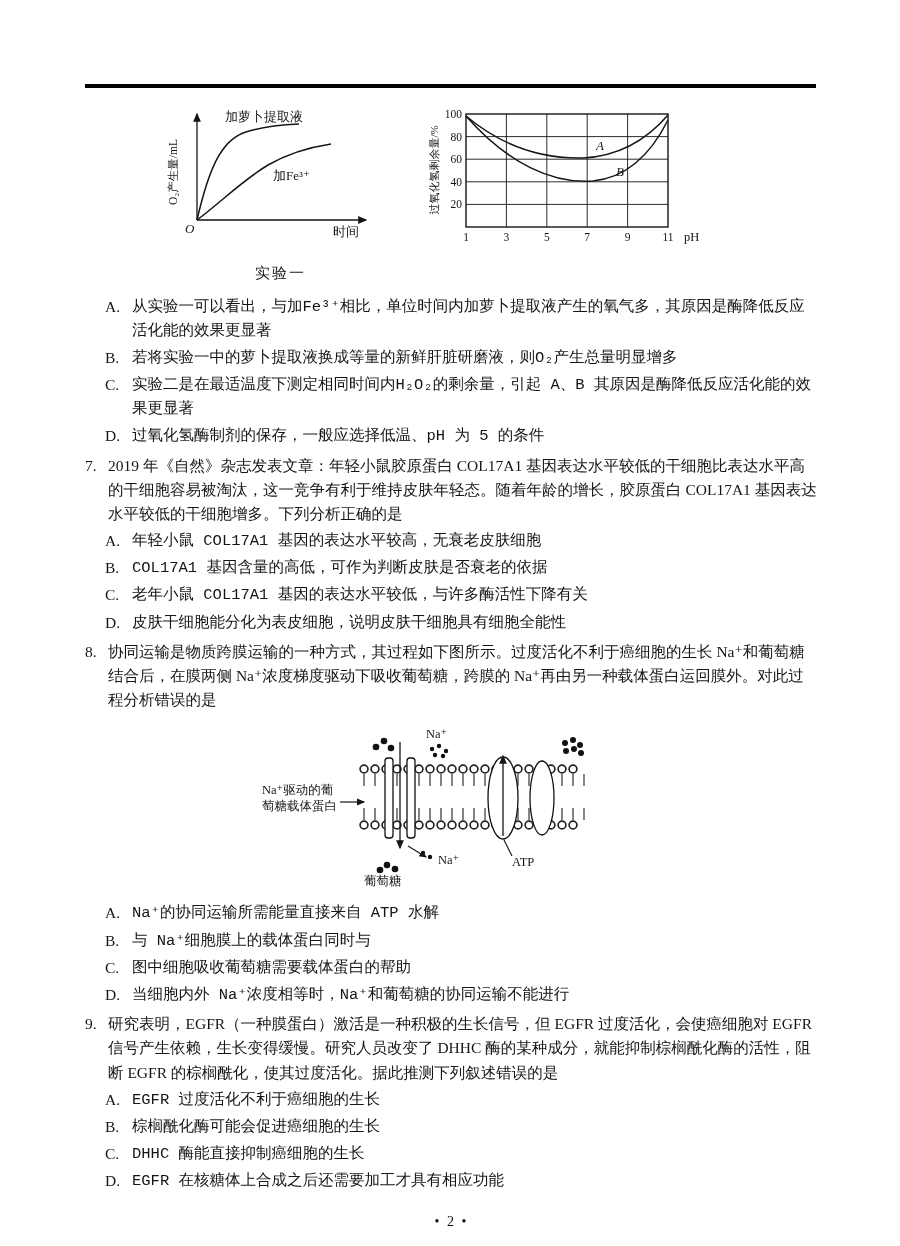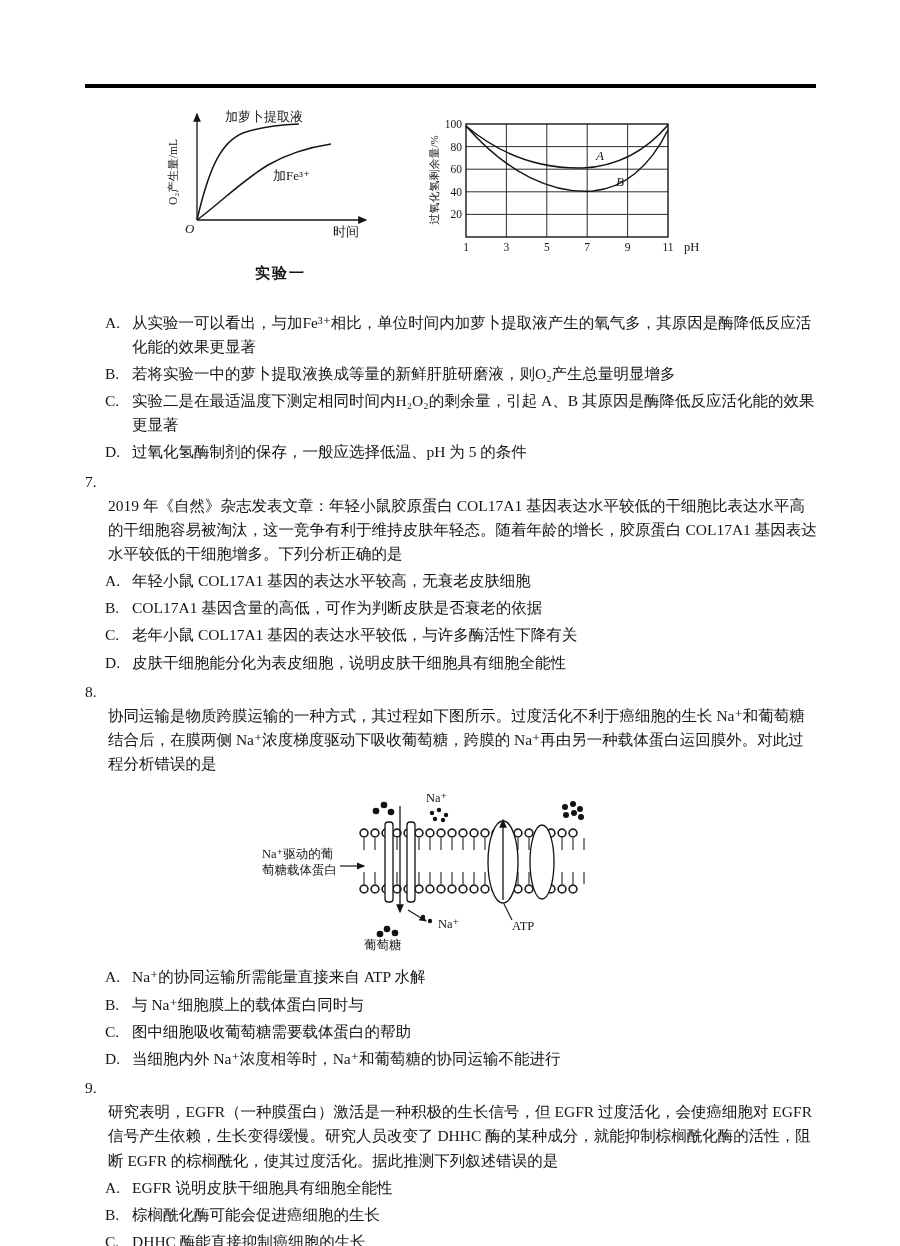--- a/index.html
+++ b/index.html
@@ -5,31 +5,31 @@
   * { margin:0; padding:0; box-sizing:border-box; }
   html,body { background:#ffffff; }
   body {
     width:900px; height:1246px; position:relative; overflow:hidden;
     font-family:"Liberation Serif","DejaVu Serif",serif;
     color:#151515; font-size:15.5px; line-height:1.56;
   }
   .top-rule { margin:84px 0 0 85px; width:731px; height:4px; background:#000; }
   .content { padding:0 82px 0 85px; }
 
-  .figures-row { display:flex; align-items:center; gap:30px; margin:14px 0 25px 78px; }
+  .figures-row { display:flex; align-items:flex-start; gap:30px; margin:14px 0 9px 78px; }
   figure { text-align:center; }
-  figcaption { font-weight:bold; font-size:15px; letter-spacing:2px; margin-top:1px; }
+  figcaption { font-weight:normal; font-size:15px; letter-spacing:2px; margin-top:1px; }
   svg text { font-family:"Liberation Serif","DejaVu Serif",serif; fill:#151515; }
 
   .q { display:flex; margin-top:5px; }
   .q-num { flex:0 0 23px; }
-  .q-text { flex:1;margin-top:24px; }
+  .q-text { flex:1; }
   .opt { display:flex; margin-left:20px; margin-top:3px; }
   .opt-label { flex:0 0 27px; }
-  .opt-text { flex:1; }
+  .opt-text { flex:1;font-family:Liberation Mono, monospace; }
 
   .diagram-wrap { margin:10px 0 4px 175px; }
   .page-num { text-align:center; margin-top:18px; font-size:14px; letter-spacing:2px; }
 </style>
 </head>
 <body>
 
 <div class="top-rule"></div>
 
 <div class="content">
@@ -234,21 +234,21 @@
     </div>
   </div>
 
   <div class="q">
     <span class="q-num">9.</span>
     <span class="q-text">研究表明，EGFR（一种膜蛋白）激活是一种积极的生长信号，但 EGFR 过度活化，会使癌细胞对 EGFR 信号产生依赖，生长变得缓慢。研究人员改变了 DHHC 酶的某种成分，就能抑制棕榈酰化酶的活性，阻断 EGFR 的棕榈酰化，使其过度活化。据此推测下列叙述错误的是</span>
   </div>
   <div>
     <div class="opt">
       <span class="opt-label">A.</span>
-      <span class="opt-text">EGFR 说明皮肤干细胞具有细胞全能性</span>
+      <span class="opt-text">EGFR 过度活化不利于癌细胞的生长</span>
     </div>
     <div class="opt">
       <span class="opt-label">B.</span>
       <span class="opt-text">棕榈酰化酶可能会促进癌细胞的生长</span>
     </div>
     <div class="opt">
       <span class="opt-label">C.</span>
       <span class="opt-text">DHHC 酶能直接抑制癌细胞的生长</span>
     </div>
     <div class="opt">

